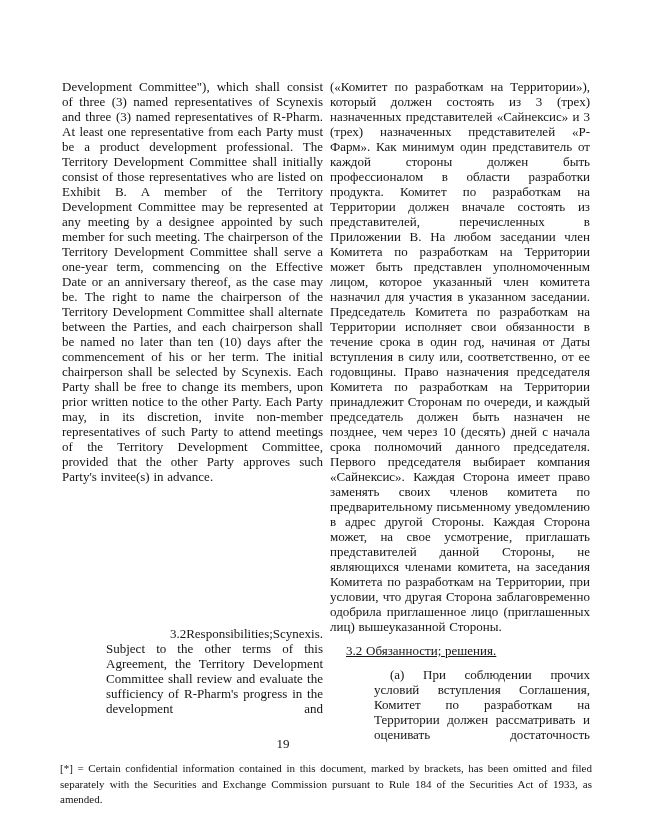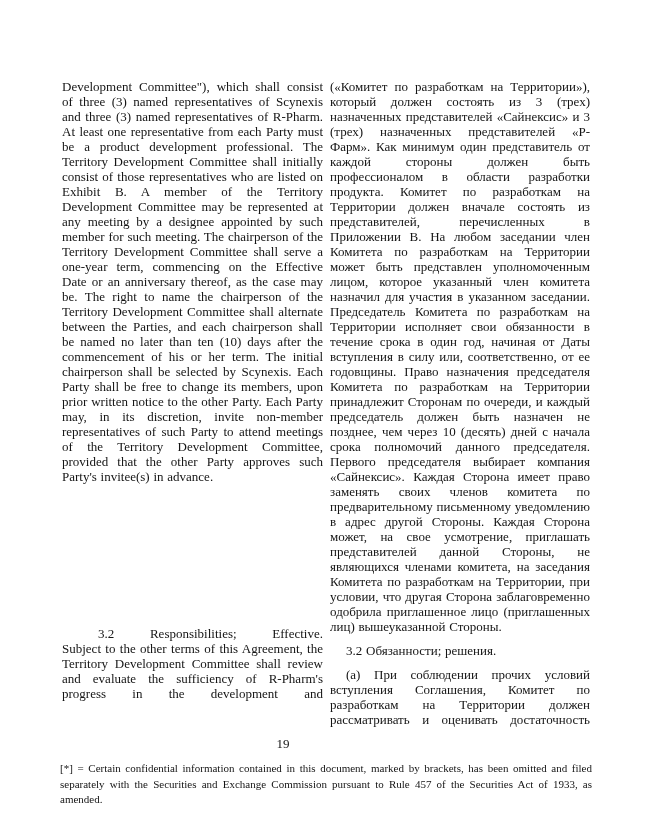--- a/index.html
+++ b/index.html
@@ -32,29 +32,31 @@
   }
   .col-left  { width: 261px; }
   .col-right { width: 260px; }
   .para {
     margin: 0;
     text-align: justify;
     word-spacing: 0.5px;
   }
   .para.cont-last-justified {
     text-align-last: justify;
+    margin-left: 44px;
   }
   .heading-line-en {
     display: flex;
-    justify-content: space-between;
+    justify-content: flex-end;
     padding-left: 36px;
     margin-top: 142px;
   }
   .heading-ru {
     margin: 9px 0 0 16px;
+    text-decoration: underline;
   }
   .para-a-ru {
     margin-top: 9px;
     text-indent: 16px;
   }
   .italic { }
   .page-number {
     position: absolute;
     top: 736px;
     left: 0;
@@ -80,33 +82,33 @@
 <div class="page">
 
   <div class="columns">
 
     <div class="col col-left">
       <p class="para">Development Committee"), which shall consist of three (3) named representatives of Scynexis and three (3) named representatives of R-Pharm. At least one representative from each Party must be a product development professional. The Territory Development Committee shall initially consist of those representatives who are listed on Exhibit B. A member of the Territory Development Committee may be represented at any meeting by a designee appointed by such member for such meeting. The chairperson of the Territory Development Committee shall serve a one-year term, commencing on the Effective Date or an anniversary thereof, as the case may be. The right to name the chairperson of the Territory Development Committee shall alternate between the Parties, and each chairperson shall be named no later than ten (10) days after the commencement of his or her term. The initial chairperson shall be selected by Scynexis. Each Party shall be free to change its members, upon prior written notice to the other Party. Each Party may, in its discretion, invite non-member representatives of such Party to attend meetings of the Territory Development Committee, provided that the other Party approves such Party's invitee(s) in advance.</p>
 
       <div class="heading-line-en">
         <span>3.2</span>
         <span>Responsibilities;</span>
-        <span>Effective.</span>
+        <span>Scynexis.</span>
       </div>
 
       <p class="para cont-last-justified">Subject to the other terms of this Agreement, the Territory Development Committee shall review and evaluate the sufficiency of R-Pharm's progress in the development and</p>
     </div>
 
     <div class="col col-right">
       <p class="para"><span>(«Комитет по разработкам на Территории»), который должен состоять из 3 (трех) назначенных представителей «Сайнексис» и 3 (трех) назначенных представителей «Р-Фарм». Как минимум один представитель от каждой стороны должен быть профессионалом в области разработки продукта. Комитет по разработкам на Территории должен вначале состоять из представителей, перечисленных в </span><span class="italic">Приложении В</span><span>. На любом заседании член Комитета по разработкам на Территории может быть представлен уполномоченным лицом, которое указанный член комитета назначил для участия в указанном заседании. Председатель Комитета по разработкам на Территории исполняет свои обязанности в течение срока в один год, начиная от Даты вступления в силу или, соответственно, от ее годовщины. Право назначения председателя Комитета по разработкам на Территории принадлежит Сторонам по очереди, и каждый председатель должен быть назначен не позднее, чем через 10 (десять) дней с начала срока полномочий данного председателя. Первого председателя выбирает компания «Сайнексис». Каждая Сторона имеет право заменять своих членов комитета по предварительному письменному уведомлению в адрес другой Стороны. Каждая Сторона может, на свое усмотрение, приглашать представителей данной Стороны, не являющихся членами комитета, на заседания Комитета по разработкам на Территории, при условии, что другая Сторона заблаговременно одобрила приглашенное лицо (приглашенных лиц) вышеуказанной Стороны.</span></p>
 
       <p class="para heading-ru">3.2 Обязанности; решения.</p>
 
       <p class="para para-a-ru cont-last-justified">(а) При соблюдении прочих условий вступления Соглашения, Комитет по разработкам на Территории должен рассматривать и оценивать достаточность</p>
     </div>
 
   </div>
 
   <div class="page-number">19</div>
 
-  <div class="footnote">[*] = Certain confidential information contained in this document, marked by brackets, has been omitted and filed separately with the Securities and Exchange Commission pursuant to Rule 457 of the Securities Act of 1933, as amended.</div>
+  <div class="footnote">[*] = Certain confidential information contained in this document, marked by brackets, has been omitted and filed separately with the Securities and Exchange Commission pursuant to Rule 184 of the Securities Act of 1933, as amended.</div>
 
 </div>
 
 </body></html>

